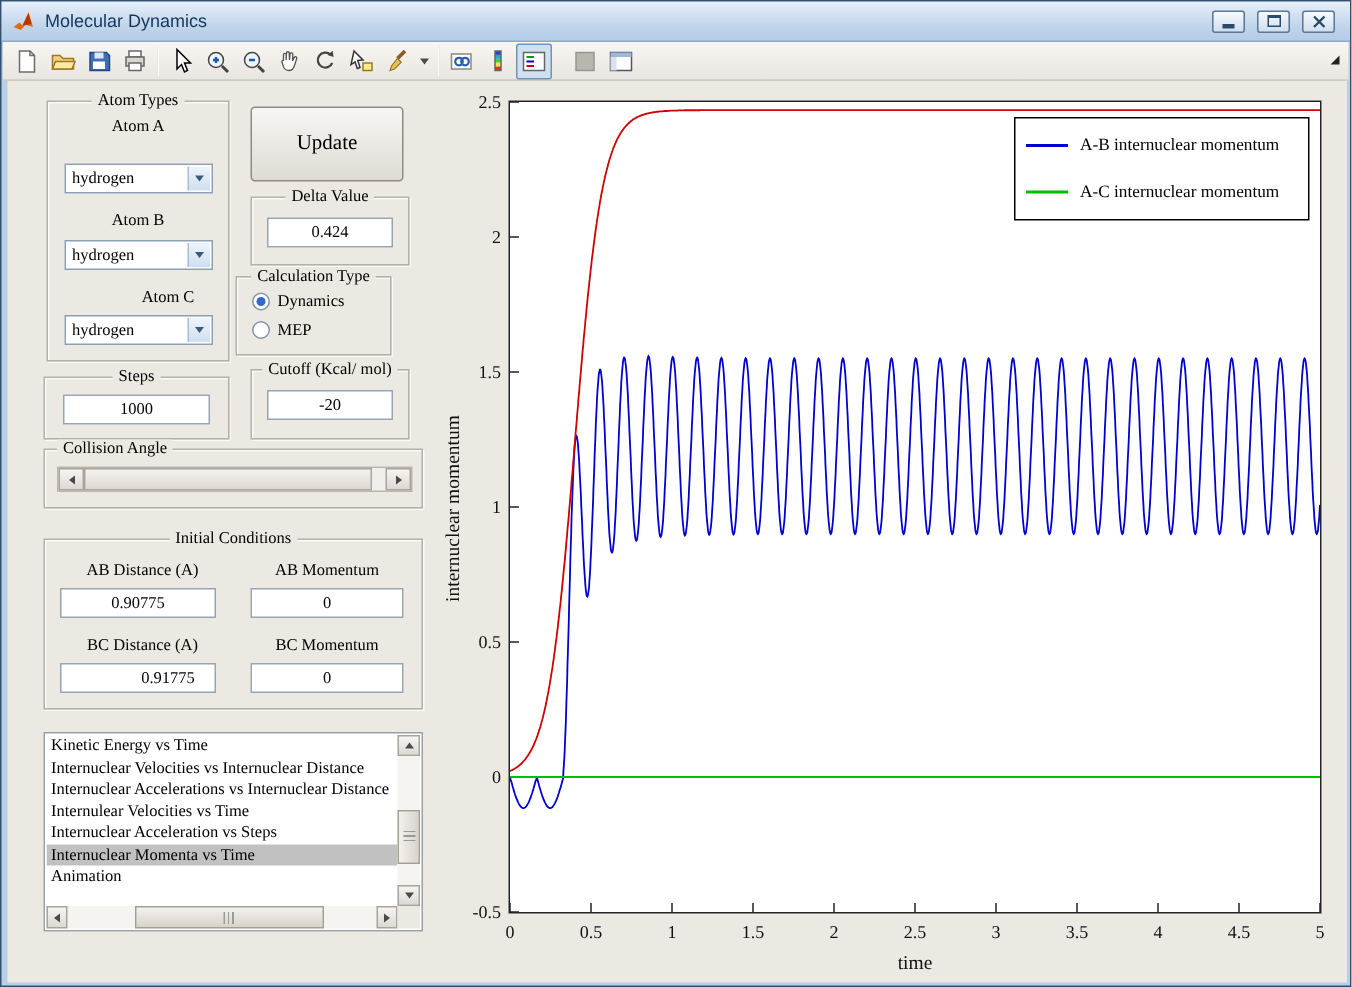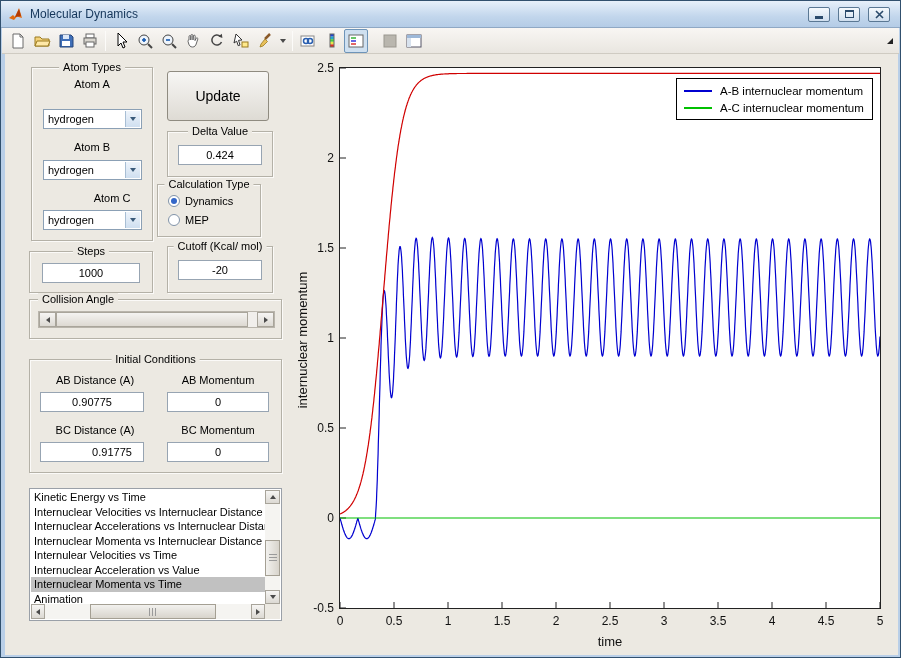--- a/index.html
+++ b/index.html
@@ -21,21 +21,21 @@
     background:linear-gradient(#f8f6f3,#e9e6e0);border-bottom:1px solid #cfcbc2;
     display:flex;align-items:center;padding-left:4px;}
   .tbtn{width:24px;height:24px;display:inline-flex;align-items:center;justify-content:center;
     border:1px solid transparent;border-radius:2px;}
   .tbtn.narrow{width:12px;}
   .tbtn.pressed{background:#cfe0f0;border:1px solid #6e94b8;}
   .tsep{width:1px;height:20px;background:#c6c2b9;border-right:1px solid #fcfbf9;margin:0 3px;}
   .gap{width:10px;}
   .toolbar-anchor{position:absolute;right:5px;bottom:4px;}
   
-  .content{position:absolute;left:4px;top:53px;width:893px;height:601px;background:#ece9e2;}
+  .content{position:absolute;left:4px;top:53px;width:893px;height:601px;background:#ece9e2;font-family:Liberation Serif, serif;}
   .panel{position:absolute;border:1px solid #b4b1a7;box-shadow:1px 1px 0 #fbfaf8, inset 1px 1px 0 #fbfaf8;}
   .panel-title{position:absolute;top:-7px;left:50%;transform:translateX(-50%);
     background:#ece9e2;padding:0 4px;font-size:11px;white-space:nowrap;}
   .panel-title.left{left:8px;transform:none;}
   .ctl-label{position:absolute;font-size:11px;text-align:center;white-space:nowrap;}
   .edit{position:absolute;height:20px;background:#fff;border:1px solid #97a4b2;
     font-size:11px;text-align:center;line-height:18px;}
   .push-button{position:absolute;border:1px solid #8f8b80;border-radius:3px;
     background:linear-gradient(#f7f6f4,#dedbd4);font-size:14px;display:flex;align-items:center;justify-content:center;cursor:default;}
   
@@ -73,21 +73,21 @@
   .h-thumb::after{content:"";position:absolute;top:3px;left:50%;margin-left:-4px;width:8px;height:8px;
     background:repeating-linear-gradient(to right,#9a9a9a 0 1px,transparent 1px 3px);}
   
   .axes{position:absolute;left:334px;top:13px;width:542px;height:542px;background:#fff;border:1px solid #222;}
   .xtick-label{position:absolute;top:560px;width:40px;text-align:center;font-size:12px;color:#111;}
   .ytick-label{position:absolute;width:44px;text-align:right;font-size:12px;color:#111;}
   .xlabel{position:absolute;left:334px;top:580px;width:542px;text-align:center;font-size:13px;color:#111;}
   .ylabel-wrap{position:absolute;left:297px;top:284px;width:0;height:0;}
   .ylabel-wrap span{display:inline-block;white-space:nowrap;font-size:13px;color:#111;
     transform:translate(-50%,-50%) rotate(-90deg);}
-  .legend{position:absolute;left:671px;top:24px;width:197px;height:42px;background:#fff;border:1px solid #000;
+  .legend{position:absolute;left:671px;top:24px;width:197px;height:69px;background:#fff;border:1px solid #000;
     display:flex;flex-direction:column;justify-content:space-around;padding:3px 0;}
   .legend-row{display:flex;align-items:center;height:16px;}
   .legend-line{width:28px;border-top:2px solid #000;margin-left:7px;}
   .legend-text{font-size:11.5px;margin-left:8px;white-space:nowrap;}
 </style>
 </head>
 <body>
 
 <div class="app">
 
@@ -309,23 +309,22 @@
       <span class="ctl-label" style="left:137px;top:64px;width:102px;">BC Momentum</span>
       <div class="edit" style="left:10px;top:82px;width:104px;padding-left:40px;">0.91775</div>
       <div class="edit" style="left:137px;top:82px;width:102px;">0</div>
     </div>
 
     <div class="listbox" style="left:24px;top:434px;width:253px;height:133px;">
       <div class="list-items">
           <div class="list-item">Kinetic Energy vs Time</div>
           <div class="list-item">Internuclear Velocities vs Internuclear Distance</div>
           <div class="list-item">Internuclear Accelerations vs Internuclear Distance</div>
-          <div class="list-item">Internuclear Momenta vs Internuclear Distance</div>
           <div class="list-item">Internulear Velocities vs Time</div>
-          <div class="list-item">Internuclear Acceleration vs Value</div>
+          <div class="list-item">Internuclear Acceleration vs Steps</div>
           <div class="list-item selected">Internuclear Momenta vs Time</div>
           <div class="list-item">Animation</div>
         </div>
       <div class="vscroll">
         <span class="sb-btn" style="left:0;top:0;width:15px;height:14px;">
             <span class="tri-up"></span>
           </span>
         <span class="v-thumb" style="top:50px;height:36px;"></span>
         <span class="sb-btn" style="left:0;bottom:0;width:15px;height:14px;">
             <span class="tri-dn2"></span>

